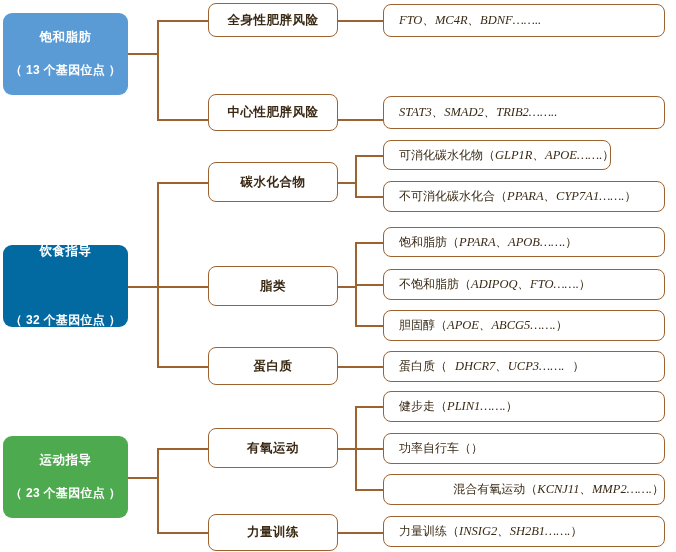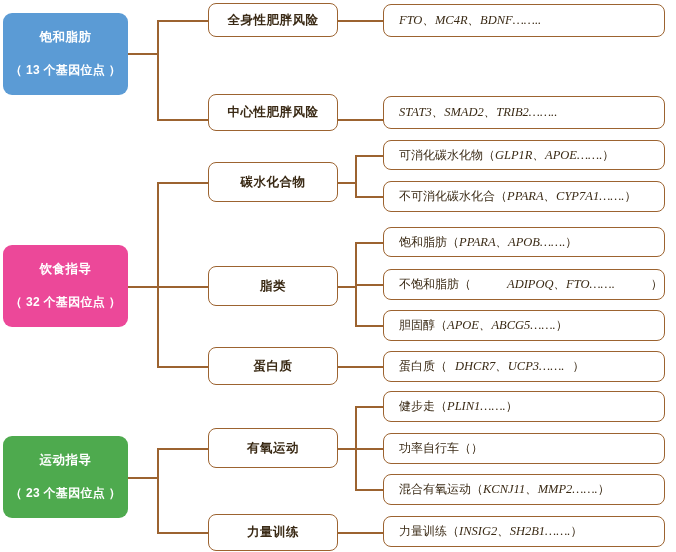--- a/index.html
+++ b/index.html
@@ -131,21 +131,21 @@
   <div class="conn h" style="left:355px; top:448px; width:28px;"></div>
   <div class="conn h" style="left:355px; top:489px; width:28px;"></div>
 
   <div class="conn h" style="left:338px; top:532px; width:45px;"></div>
 
   <div class="root-box" style="left:3px; top:13px; width:125px; height:82px; background:#5B9BD5;">
     <div class="root-title">饱和脂肪</div>
     <div class="root-sub">（ 13 个基因位点 ）</div>
   </div>
 
-  <div class="root-box" style="left:3px; top:245px; width:125px; height:82px; background:#ec4899;">
+  <div class="root-box" style="left:3px; top:245px; width:125px; height:82px; background:#0369a1;justify-content:space-between;">
     <div class="root-title">饮食指导</div>
     <div class="root-sub">（ 32 个基因位点 ）</div>
   </div>
 
   <div class="root-box" style="left:3px; top:436px; width:125px; height:82px; background:#4EAA4E;">
     <div class="root-title">运动指导</div>
     <div class="root-sub">（ 23 个基因位点 ）</div>
   </div>
 
   <div class="mid-box" style="left:208px; top:3px; width:130px; height:34px;">
@@ -181,39 +181,39 @@
       <span class="gene">FTO、MC4R、BDNF……..</span>
       <span class="cn"></span>
   </div>
 
   <div class="leaf-box" style="left:383px; top:96px; width:282px; height:33px;">
     <span class="cn"></span>
       <span class="gene">STAT3、SMAD2、TRIB2……..</span>
       <span class="cn"></span>
   </div>
 
-  <div class="leaf-box" style="left:383px; top:140px; width:282px; height:30px;">
+  <div class="leaf-box" style="left:383px; top:140px; width:228px; height:30px;">
     <span class="cn">可消化碳水化物（ </span>
       <span class="gene">GLP1R、APOE…….</span>
       <span class="cn"> ）</span>
   </div>
 
   <div class="leaf-box" style="left:383px; top:181px; width:282px; height:31px;">
     <span class="cn">不可消化碳水化合（ </span>
       <span class="gene">PPARA、CYP7A1…….</span>
       <span class="cn"> ）</span>
   </div>
 
   <div class="leaf-box" style="left:383px; top:227px; width:282px; height:30px;align-items:center;">
     <span class="cn">饱和脂肪（ </span>
       <span class="gene">PPARA、APOB…….</span>
       <span class="cn"> ）</span>
   </div>
 
-  <div class="leaf-box" style="left:383px; top:269px; width:282px; height:31px;gap:36px;">
+  <div class="leaf-box" style="left:383px; top:269px; width:282px; height:31px;">
     <span class="cn">不饱和脂肪（ </span>
       <span class="gene">ADIPOQ、FTO…….</span>
       <span class="cn"> ）</span>
   </div>
 
   <div class="leaf-box" style="left:383px; top:310px; width:282px; height:31px;">
     <span class="cn">胆固醇（ </span>
       <span class="gene">APOE、ABCG5…….</span>
       <span class="cn"> ）</span>
   </div>
@@ -228,21 +228,21 @@
     <span class="cn">健步走（ </span>
       <span class="gene">PLIN1…….</span>
       <span class="cn"> ）</span>
   </div>
 
   <div class="leaf-box" style="left:383px; top:433px; width:282px; height:31px;">
     <span class="cn">功率自行车（ </span>
       <span class="cn"> ）</span>
   </div>
 
-  <div class="leaf-box" style="left:383px; top:474px; width:282px; height:31px;">
+  <div class="leaf-box" style="left:383px; top:474px; width:282px; height:31px;justify-content:flex-end;">
     <span class="cn">混合有氧运动（ </span>
       <span class="gene">KCNJ11、MMP2…….</span>
       <span class="cn"> ）</span>
   </div>
 
   <div class="leaf-box" style="left:383px; top:516px; width:282px; height:31px;">
     <span class="cn">力量训练（ </span>
       <span class="gene">INSIG2、SH2B1…….</span>
       <span class="cn"> ）</span>
   </div>

